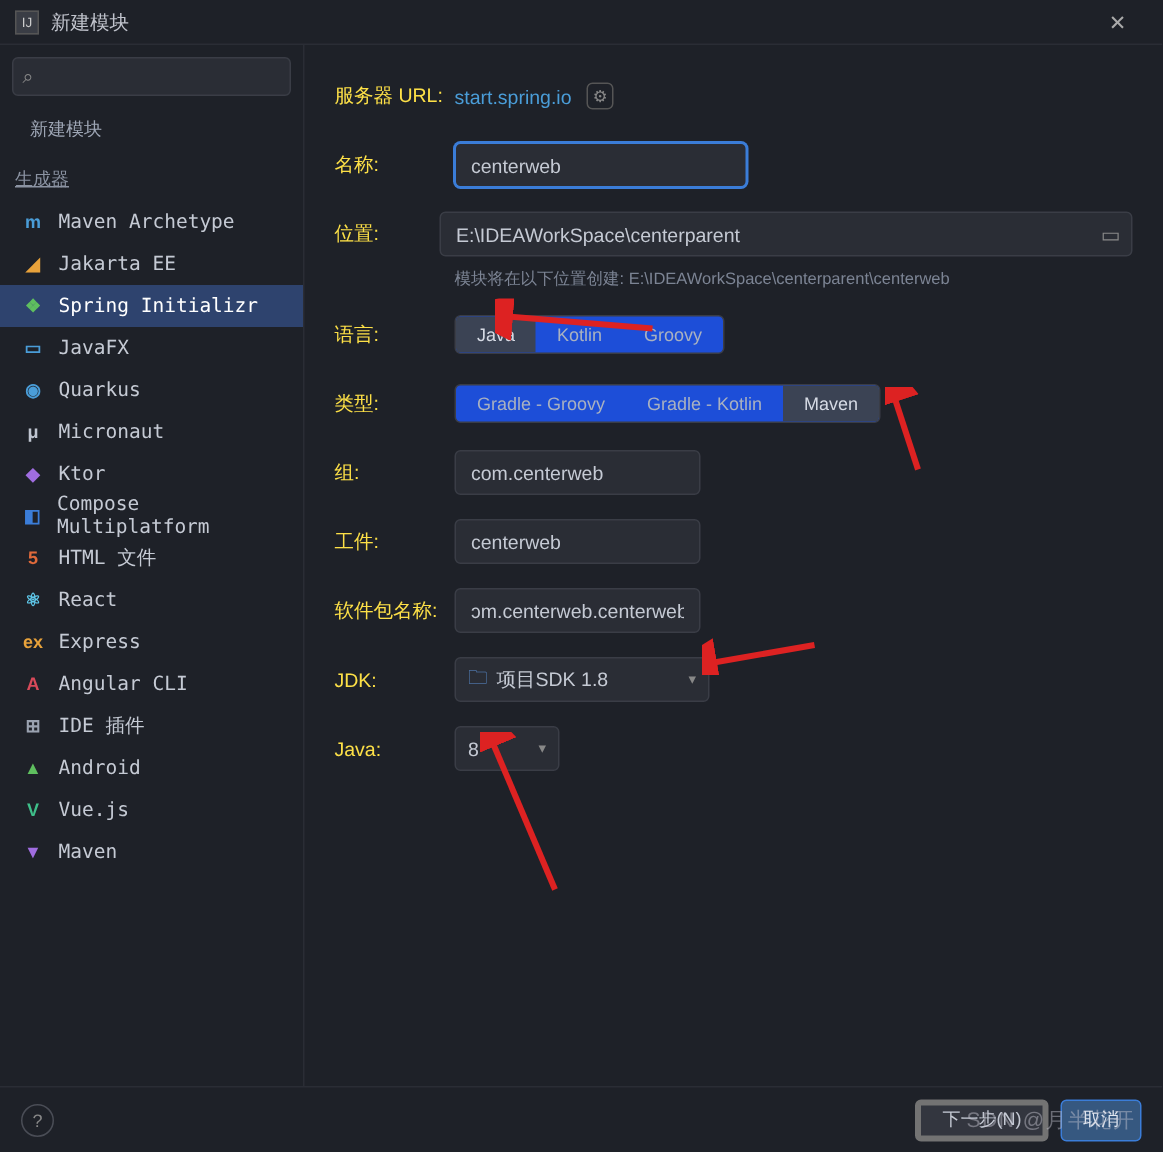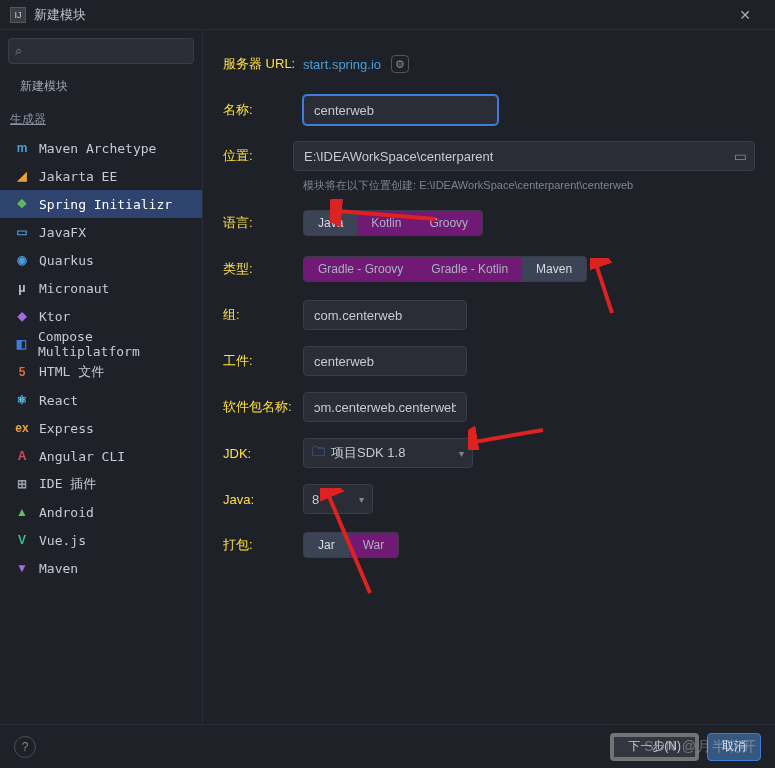--- a/index.html
+++ b/index.html
@@ -120,21 +120,21 @@
 .folder-ico {
   position: absolute; right: 8px; top: 50%; transform: translateY(-50%);
   color: #888; font-size: 14px;
 }
 .hint {
   font-size: 11px; color: #7c8494;
   margin: -8px 0 14px 80px;
 }
 .seg-group {
   display: flex;
-  background: #701a75;
+  background: #1d4ed8;
   border: 1px solid #3a3d46;
   border-radius: 4px;
   overflow: hidden;
   height: 26px;
 }
 .seg {
   padding: 0 14px;
   display: flex; align-items: center;
   font-size: 12px;
   color: #a9b1c0;
@@ -348,27 +348,20 @@
     </div>
 
     <div class="row">
       <div class="label">Java:</div>
       <div class="dropdown dd-java">
         <span class="dd-text">8</span>
         <span class="chev">▾</span>
       </div>
     </div>
 
-    <div class="row">
-      <div class="label">打包:</div>
-      <div class="seg-group" id="pkg-seg">
-          <div class="seg sel">Jar</div>
-          <div class="seg">War</div>
-        </div>
-    </div>
 
   </div>
 </div>
 
 <div class="footer">
   <div class="help-btn">?</div>
   <div class="footer-spacer"></div>
   <div class="btn btn-secondary">下一步(N)</div>
   <div class="btn btn-primary">取消</div>
 </div>

